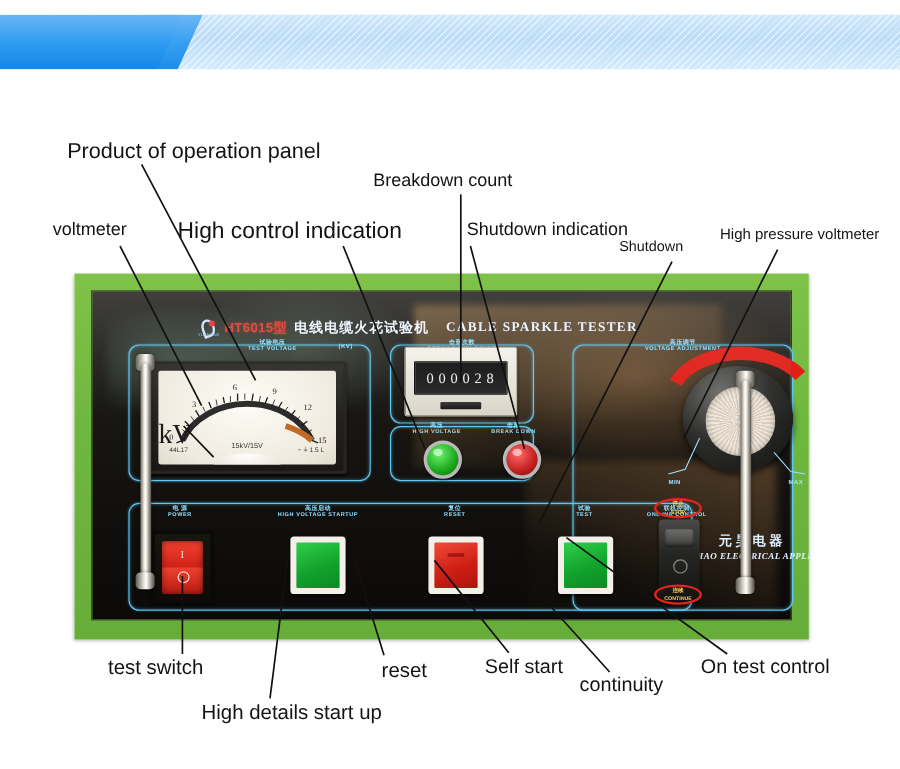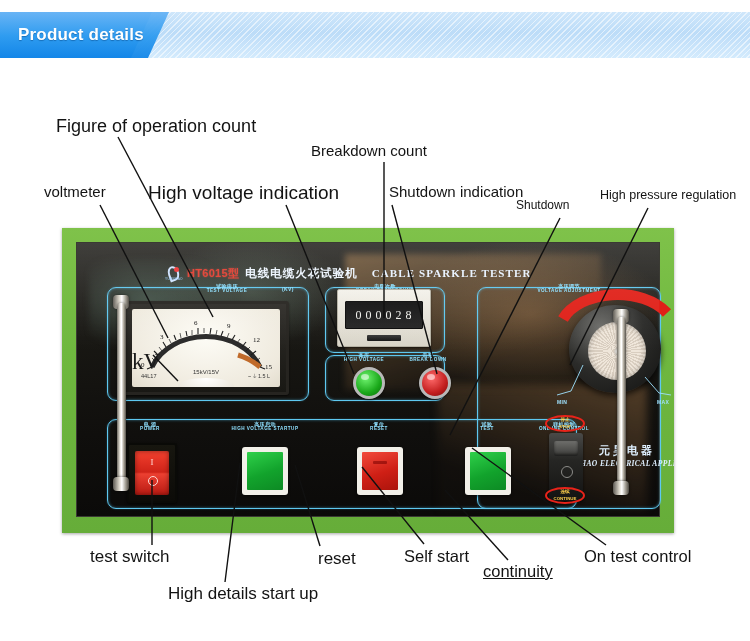--- a/index.html
+++ b/index.html
@@ -172,46 +172,45 @@
   #handle-l{left:36px;top:50px;height:200px;}
   #handle-r{left:536px;top:64px;height:190px;}
 </style>
 </head>
 <body>
 
 <div id="banner">
   <div id="banner-bg"></div>
   <div id="banner-tab"></div>
   <div id="banner-tab2"></div>
-  <div id="banner-title">Product details</div>
 </div>
 
-<div class="anno" style="left:56px;top:117px;font-size:18px;">Figure of operation count</div>
+<div class="anno" style="left:56px;top:117px;font-size:18px;">Product of operation panel</div>
 
 <div class="anno" style="left:44px;top:184px;font-size:15px;">voltmeter</div>
 
-<div class="anno" style="left:148px;top:183px;font-size:19px;">High voltage indication</div>
+<div class="anno" style="left:148px;top:183px;font-size:19px;">High control indication</div>
 
 <div class="anno" style="left:311px;top:143px;font-size:15px;">Breakdown count</div>
 
 <div class="anno" style="left:389px;top:184px;font-size:15px;">Shutdown indication</div>
 
 <div class="anno" style="left:516px;top:199px;font-size:12px;">Shutdown</div>
 
-<div class="anno" style="left:600px;top:189px;font-size:12.5px;">High pressure regulation</div>
+<div class="anno" style="left:600px;top:189px;font-size:12.5px;">High pressure voltmeter</div>
 
 <div class="anno" style="left:90px;top:548px;font-size:17px;">test switch</div>
 
 <div class="anno" style="left:168px;top:585px;font-size:17px;">High details start up</div>
 
 <div class="anno" style="left:318px;top:550px;font-size:17px;">reset</div>
 
 <div class="anno" style="left:404px;top:548px;font-size:16.5px;">Self start</div>
 
-<div class="anno" style="left:483px;top:563px;font-size:16.5px;text-decoration:underline;">continuity</div>
+<div class="anno" style="left:483px;top:563px;font-size:16.5px;">continuity</div>
 
 <div class="anno" style="left:584px;top:548px;font-size:16.5px;">On test control</div>
 
 <div id="photo">
   <div id="glass">
 
     <div class="refl" id="refl1"></div>
     <div class="refl" id="refl2"></div>
     <div class="refl" id="refl3"></div>
 

